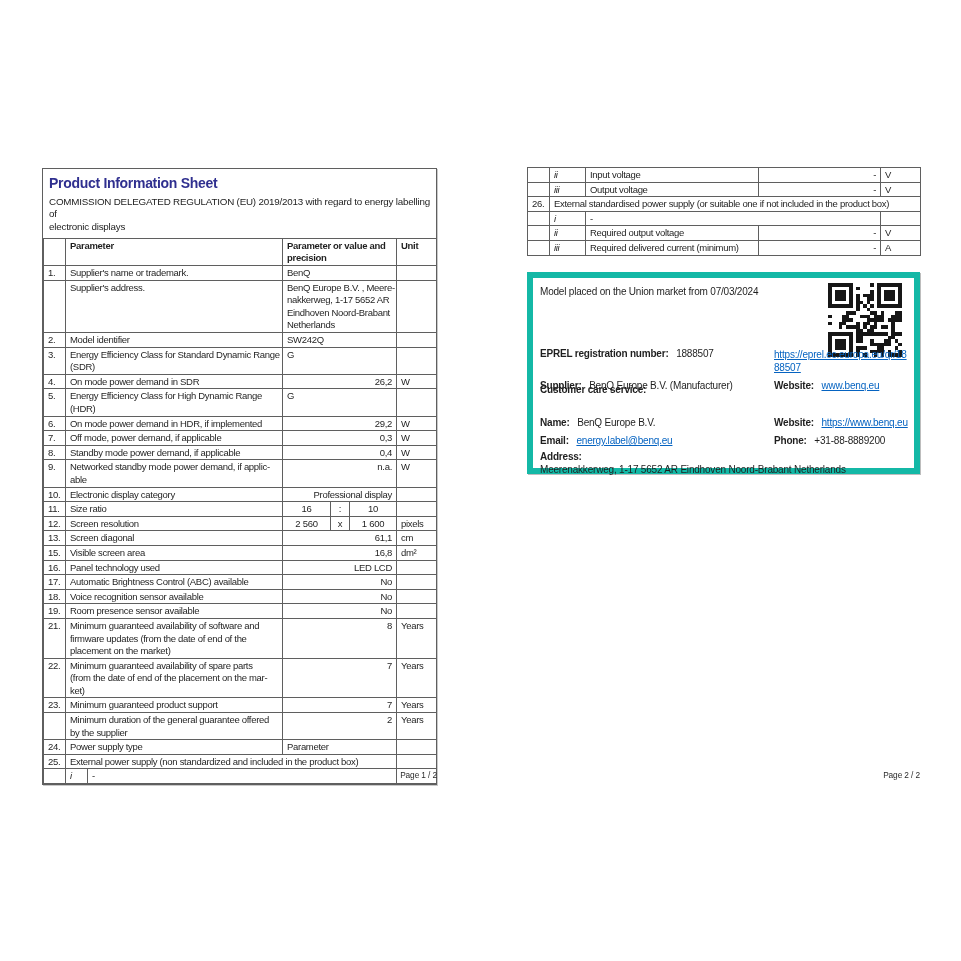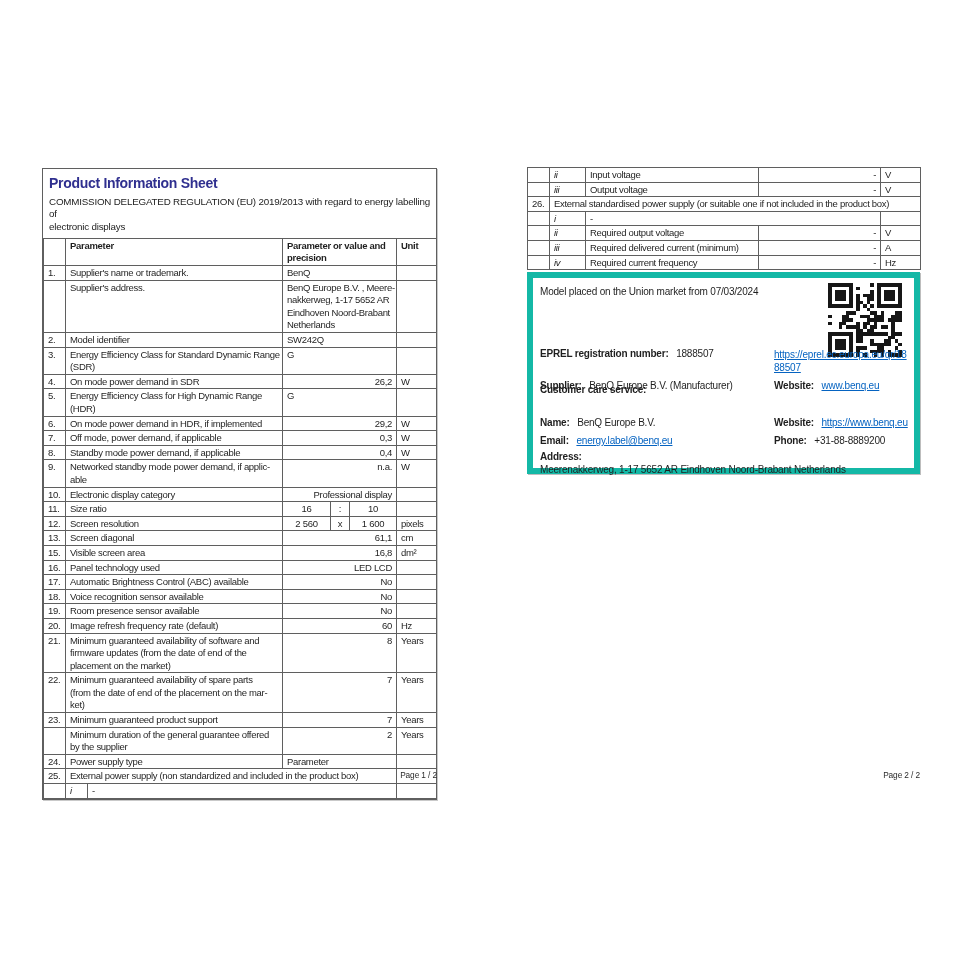--- a/index.html
+++ b/index.html
@@ -184,26 +184,20 @@
           <td class="val-r">No</td>
           <td class="val-l"></td>
         </tr>
         <tr>
           <td class="num">19.</td>
           <td class="val-l" colspan="2">Room presence sensor available</td>
           <td class="val-r">No</td>
           <td class="val-l"></td>
         </tr>
         <tr>
-          <td class="num">20.</td>
-          <td class="val-l" colspan="2">Image refresh frequency rate (default)</td>
-          <td class="val-r">60</td>
-          <td class="val-l">Hz</td>
-        </tr>
-        <tr>
           <td class="num">21.</td>
           <td class="val-l" colspan="2">Minimum guaranteed availability of software and
 firmware updates (from the date of end of the
 placement on the market)</td>
           <td class="val-r">8</td>
           <td class="val-l">Years</td>
         </tr>
         <tr>
           <td class="num">22.</td>
           <td class="val-l" colspan="2">Minimum guaranteed availability of spare parts
@@ -287,27 +281,20 @@
           <td class="val-l">Required output voltage</td>
           <td class="val-r">-</td>
           <td class="val-l">V</td>
         </tr>
         <tr>
           <td class="num"></td>
           <td class="rom">iii</td>
           <td class="val-l">Required delivered current (minimum)</td>
           <td class="val-r">-</td>
           <td class="val-l">A</td>
-        </tr>
-        <tr>
-          <td class="num"></td>
-          <td class="rom">iv</td>
-          <td class="val-l">Required current frequency</td>
-          <td class="val-r">-</td>
-          <td class="val-l">Hz</td>
         </tr>
       </tbody>
   </table>
 </div>
 
 <div class="infobox">
   <div class="ib-item" style="top:8px">Model placed on the Union market from 07/03/2024</div>
 
   <svg class="qr" id="qr" viewBox="0 0 21 21" shape-rendering="crispEdges">
       <rect x="0" y="0" width="1" height="1" fill="#161616"></rect>

